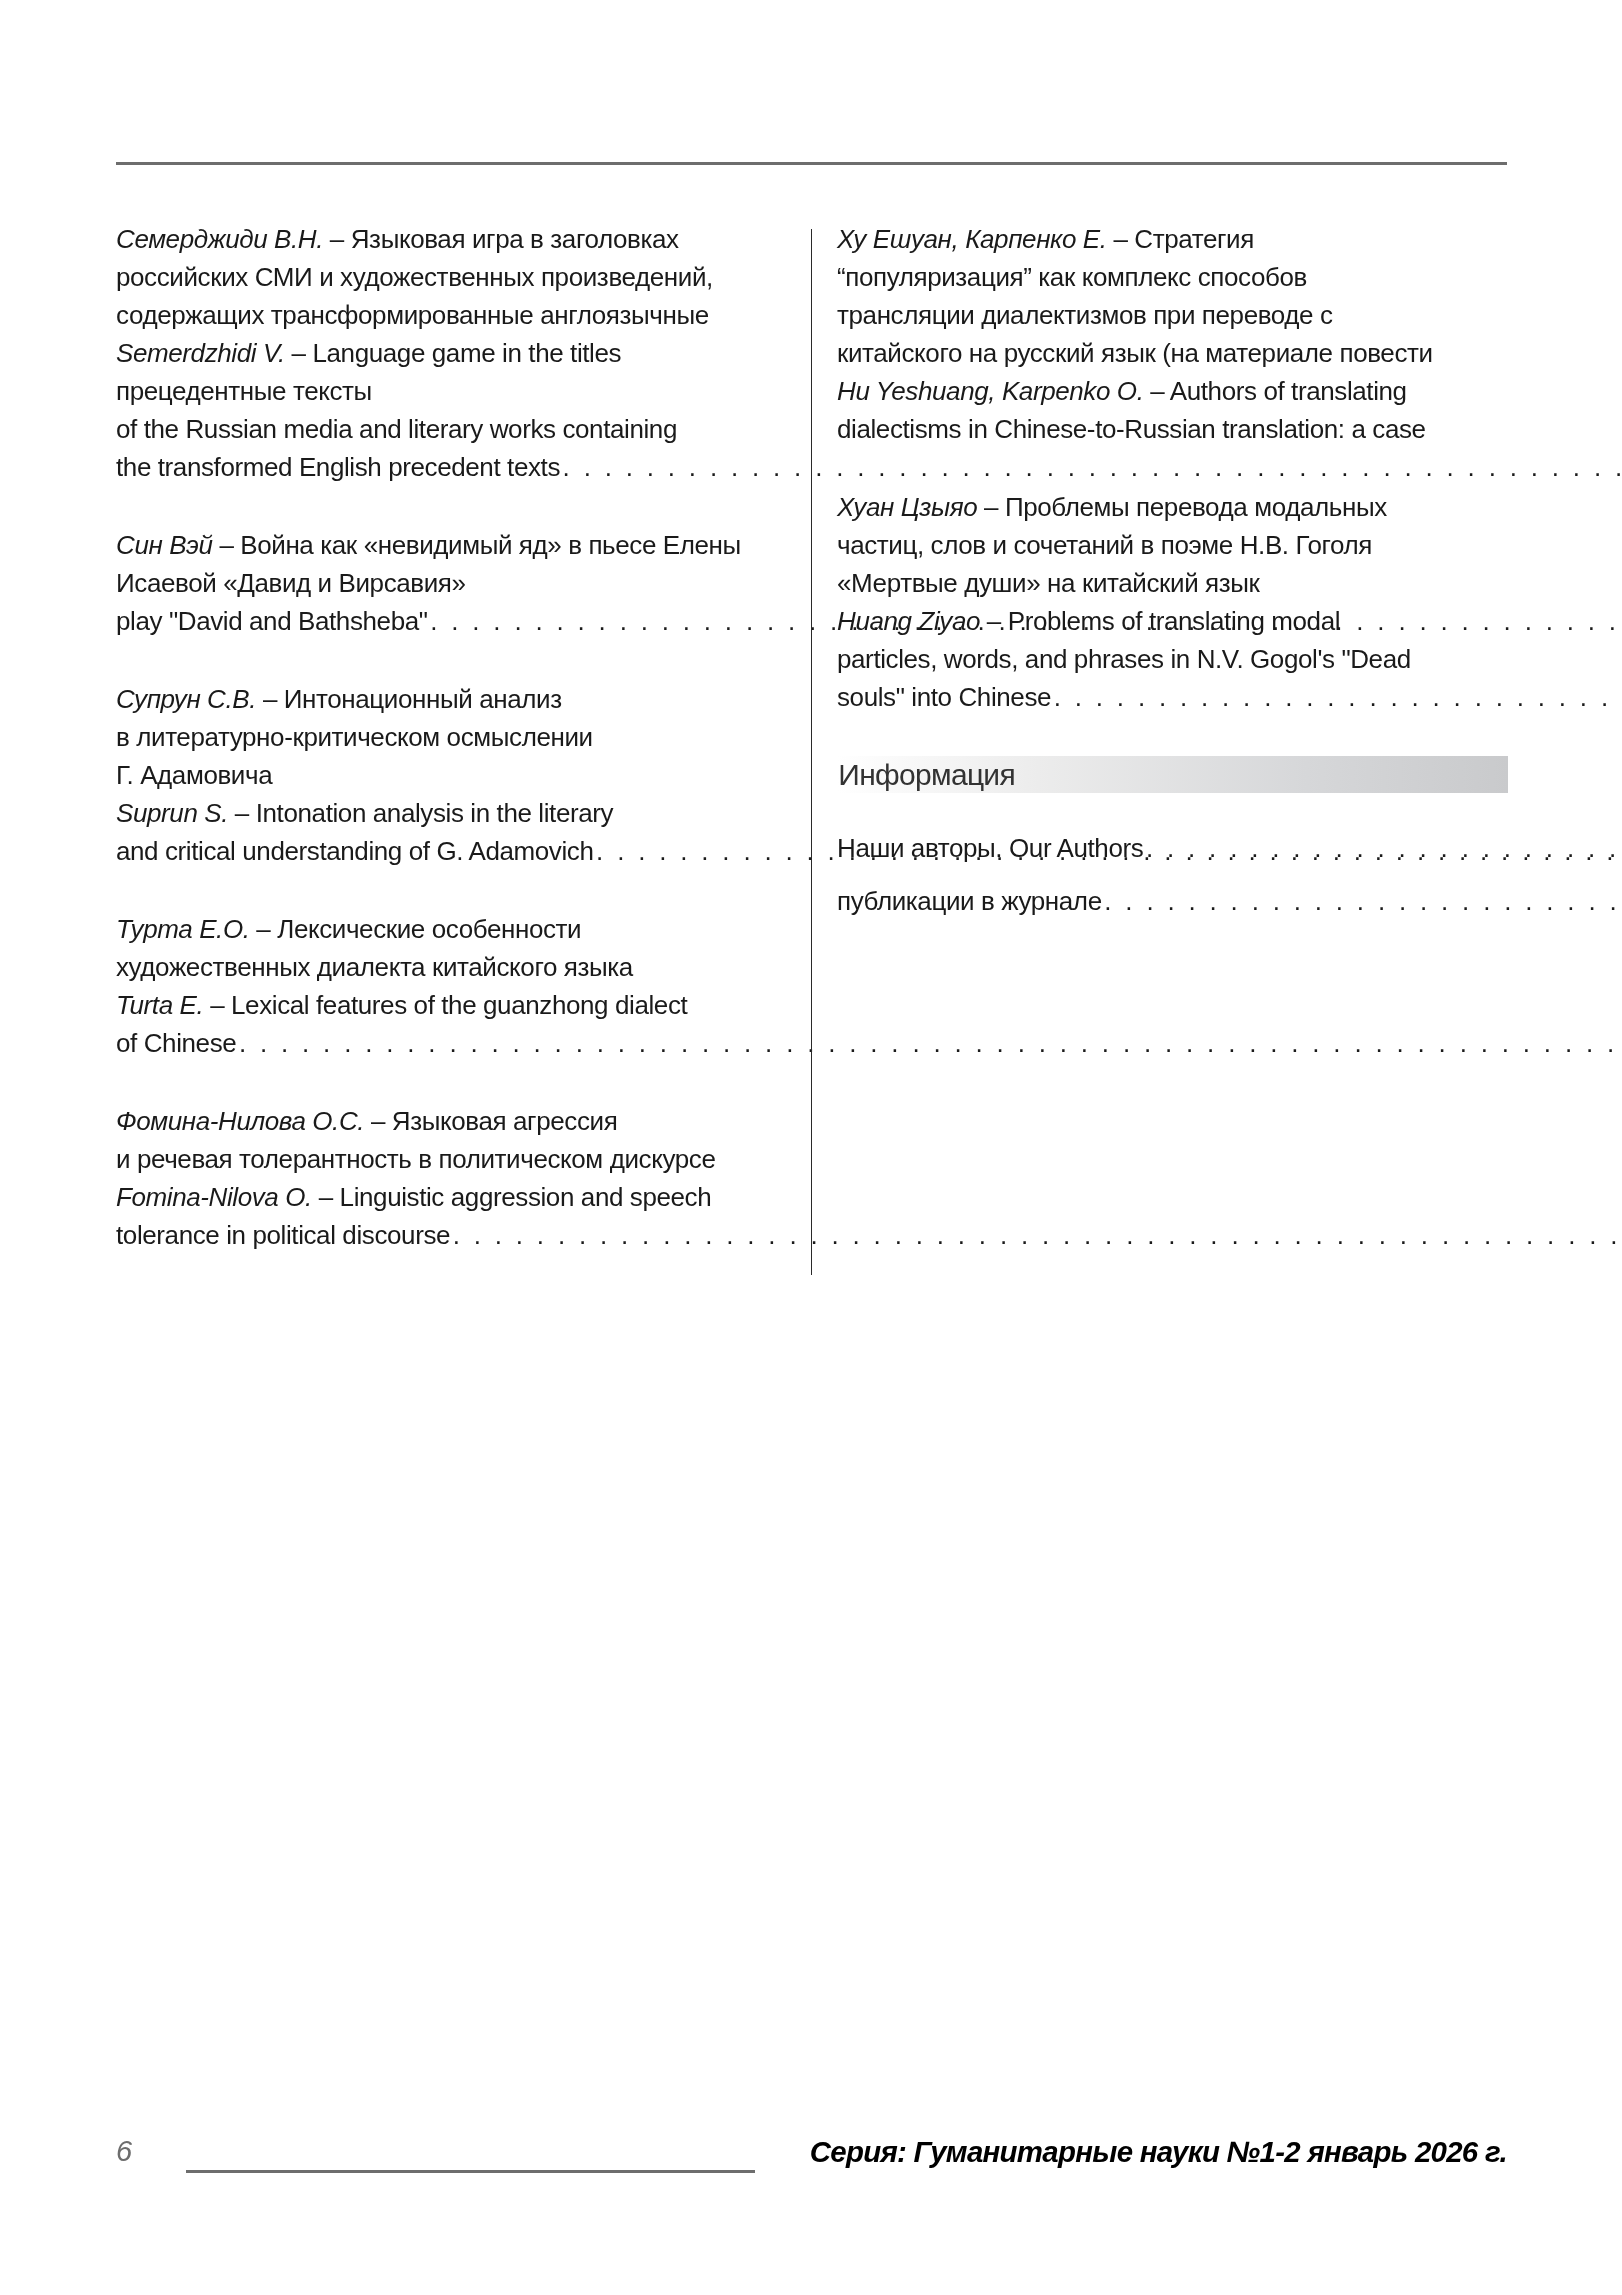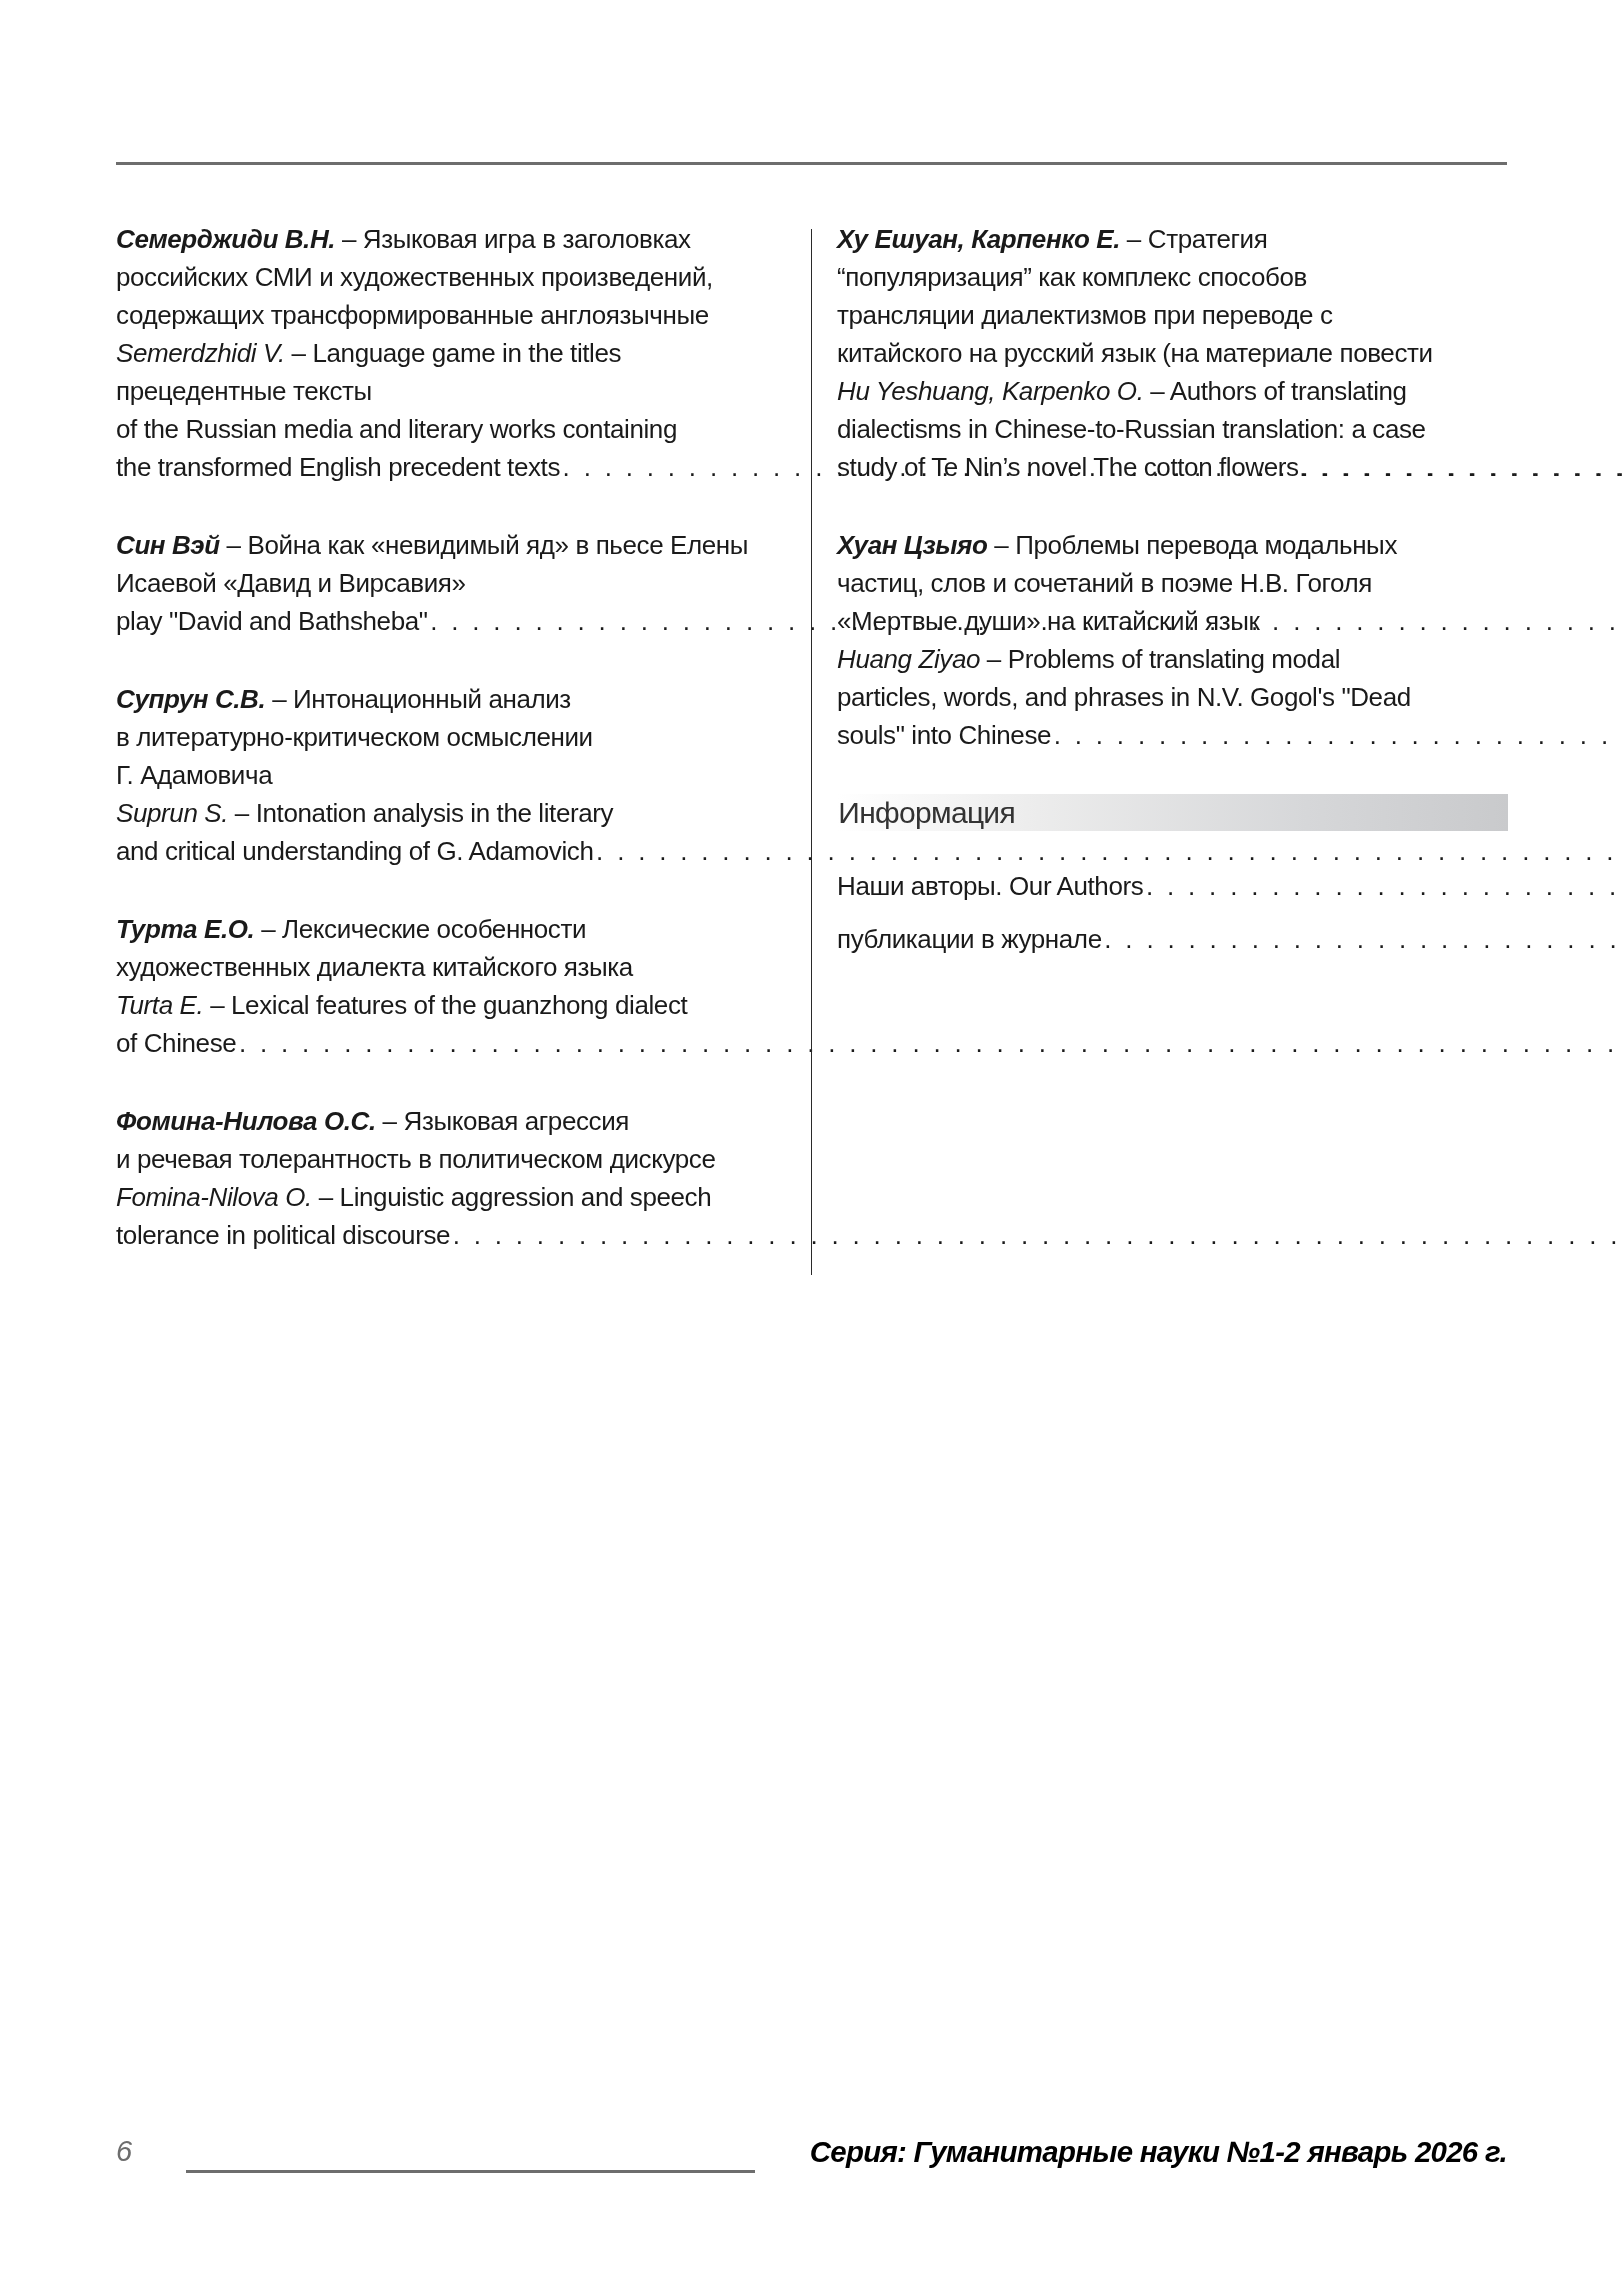--- a/index.html
+++ b/index.html
@@ -42,21 +42,21 @@
       font-size: 26px;
       line-height: 38px;
       margin-bottom: 40px;
       letter-spacing: -0.4px;
     }
     .entry .line {
       display: block;
       white-space: nowrap;
     }
     .author-ru {
-      font-weight: bold;
+      font-weight: normal;
       font-style: italic;
     }
     .author-en {
       font-style: italic;
     }
     .leader {
       display: flex;
       align-items: baseline;
       white-space: nowrap;
     }
@@ -167,21 +167,20 @@
 <div class="col-divider"></div>
 <div class="col col-right">
   <div id="right-entries">
       <div class="entry">
         <span class="line"><span class="author-ru">Ху Ешуан, Карпенко Е.</span><span> – Стратегия</span></span>
         <span class="line"><span>“популяризация” как комплекс способов</span></span>
         <span class="line"><span>трансляции диалектизмов при переводе с</span></span>
         <span class="line"><span>китайского на русский язык (на материале повести</span></span>
         <span class="line"><span class="author-en">Hu Yeshuang, Karpenko O.</span><span> – Authors of translating</span></span>
         <span class="line"><span>dialectisms in Chinese-to-Russian translation: a case</span></span>
-        <span class="line leader"><span class="txt">study of Te Nin’s novel The cotton flowers</span><span class="dots"></span></span>
       </div>
       <div class="entry">
         <span class="line"><span class="author-ru">Хуан Цзыяо</span><span> – Проблемы перевода модальных</span></span>
         <span class="line"><span>частиц, слов и сочетаний в поэме Н.В. Гоголя</span></span>
         <span class="line"><span>«Мертвые души» на китайский язык</span></span>
         <span class="line"><span class="author-en">Huang Ziyao</span><span> – Problems of translating modal</span></span>
         <span class="line"><span>particles, words, and phrases in N.V. Gogol's "Dead</span></span>
         <span class="line leader"><span class="txt">souls" into Chinese</span><span class="dots"></span></span>
       </div>
     </div>

